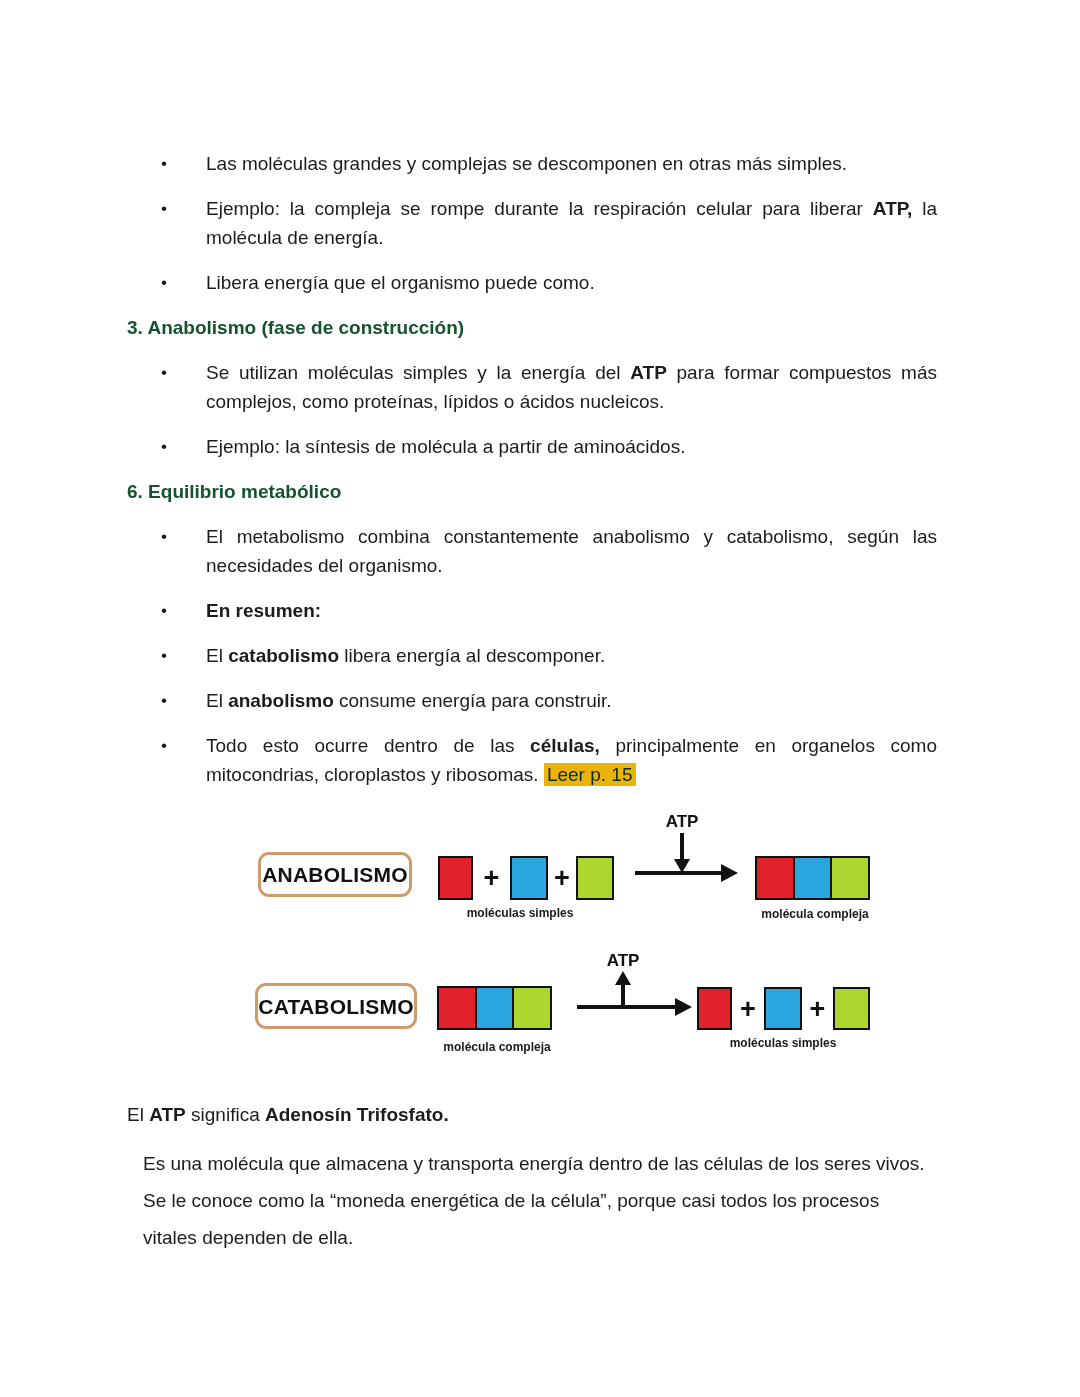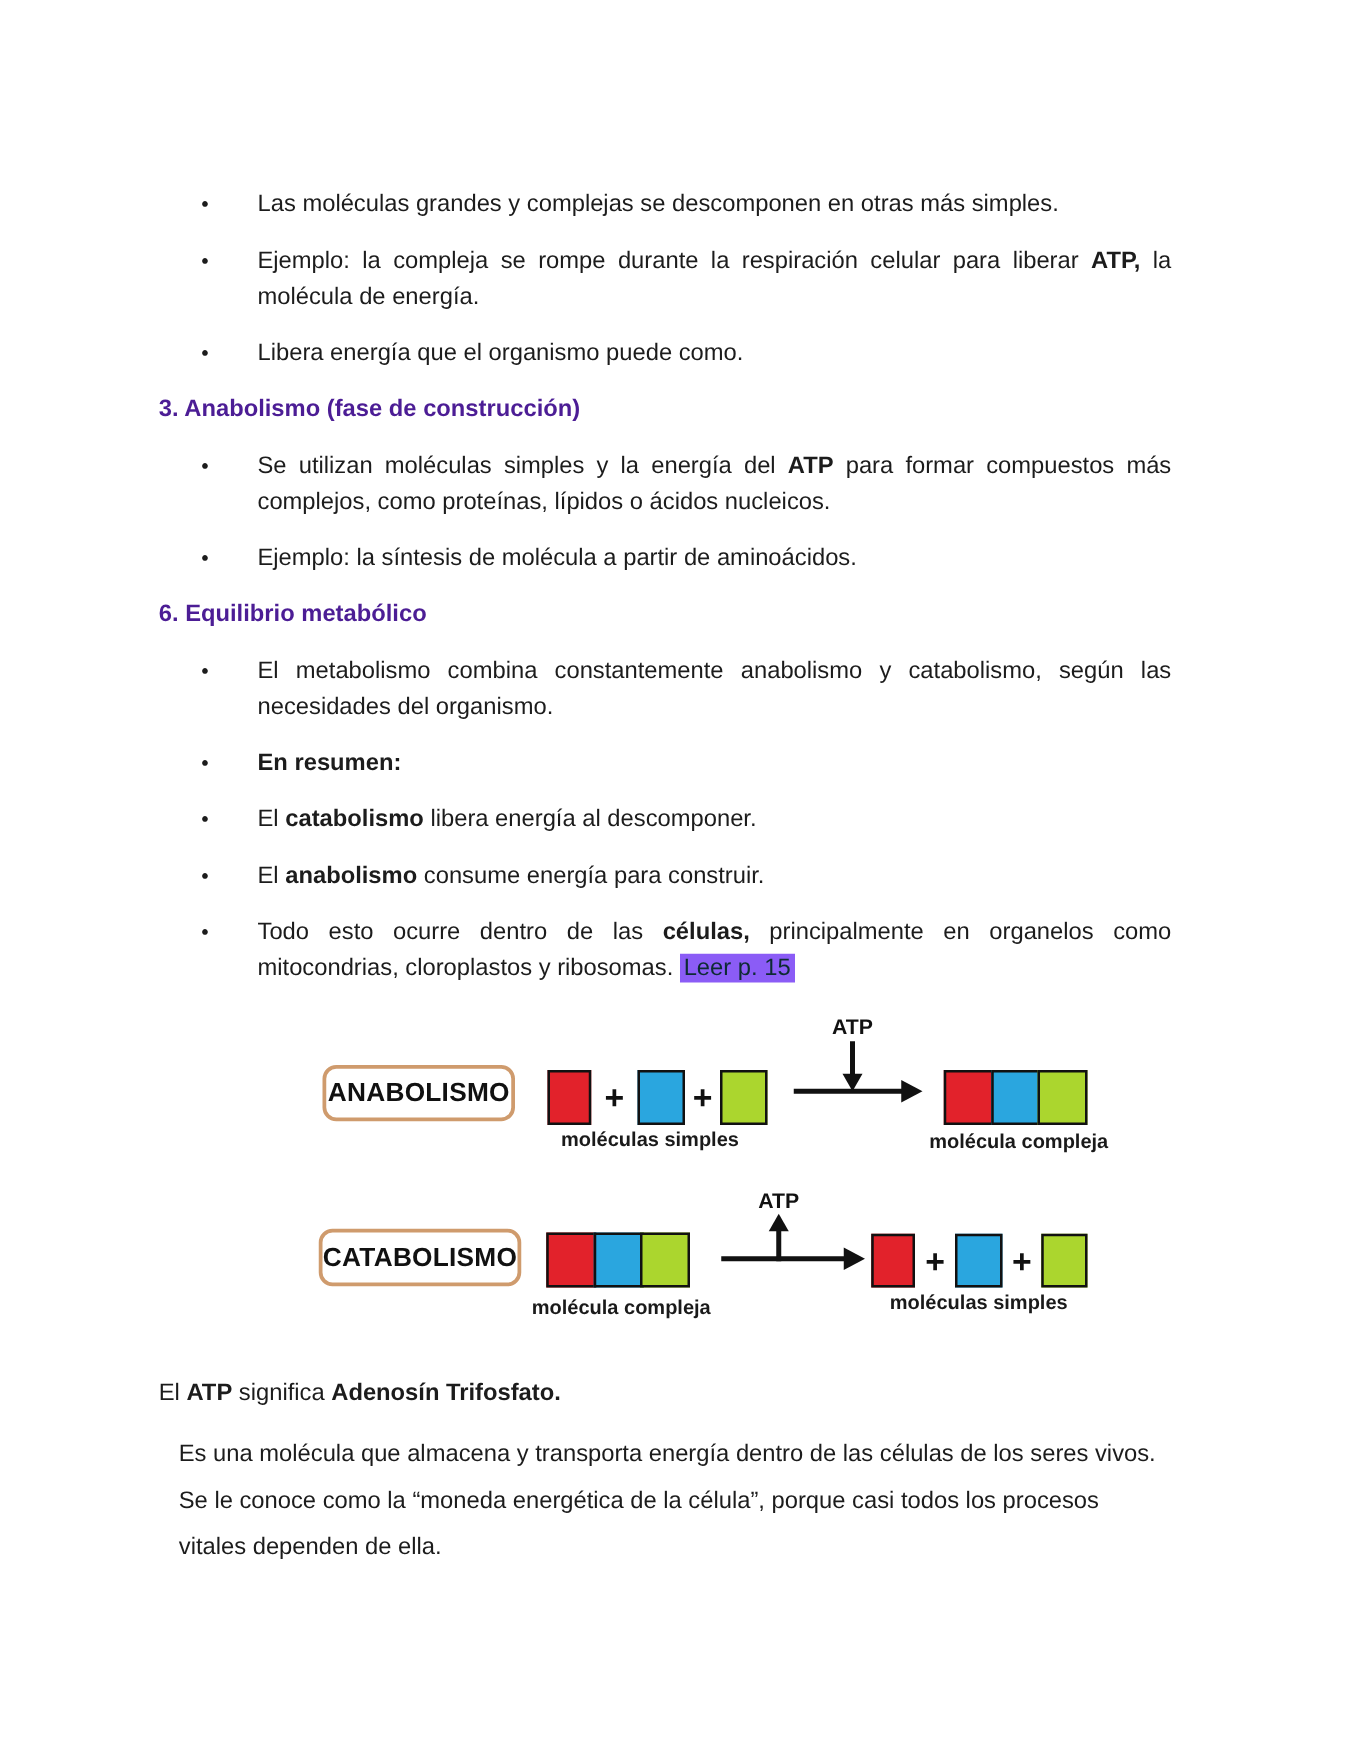--- a/index.html
+++ b/index.html
@@ -26,23 +26,23 @@
   .bullet { position: relative; padding-left: 63px; }
   .dot {
     position: absolute;
     left: 34px;
     top: 0;
     font-size: 17px;
     line-height: 29px;
     color: #1c1c1c;
   }
   .just { text-align: justify; }
-  .hd { font-weight: 700; color: #4c1d95; }
+  .hd { font-weight: 700; color: #14532d; }
   .b { font-weight: 700; }
-  .hl { background: #8b5cf6; color: #0d2b33; padding: 1px 3px; }
+  .hl { background: #eab308; color: #0d2b33; padding: 1px 3px; }
 
   
   .diagram {
     position: relative;
     width: 826px;
     height: 272px;
     margin: 13px 0 23px 0;
   }
   .dbox {
     position: absolute;
@@ -80,21 +80,21 @@
     justify-content: center;
     font-weight: 700;
     font-size: 27px;
     color: #111111;
   }
   .cap {
     position: absolute;
     width: 210px;
     text-align: center;
     font-weight: 700;
-    font-size: 16px;
+    font-size: 12px;
     line-height: 18px;
     color: #1a1a1a;
   }
   .atp {
     position: absolute;
     width: 56px;
     text-align: center;
     font-weight: 700;
     font-size: 17px;
     line-height: 17px;

